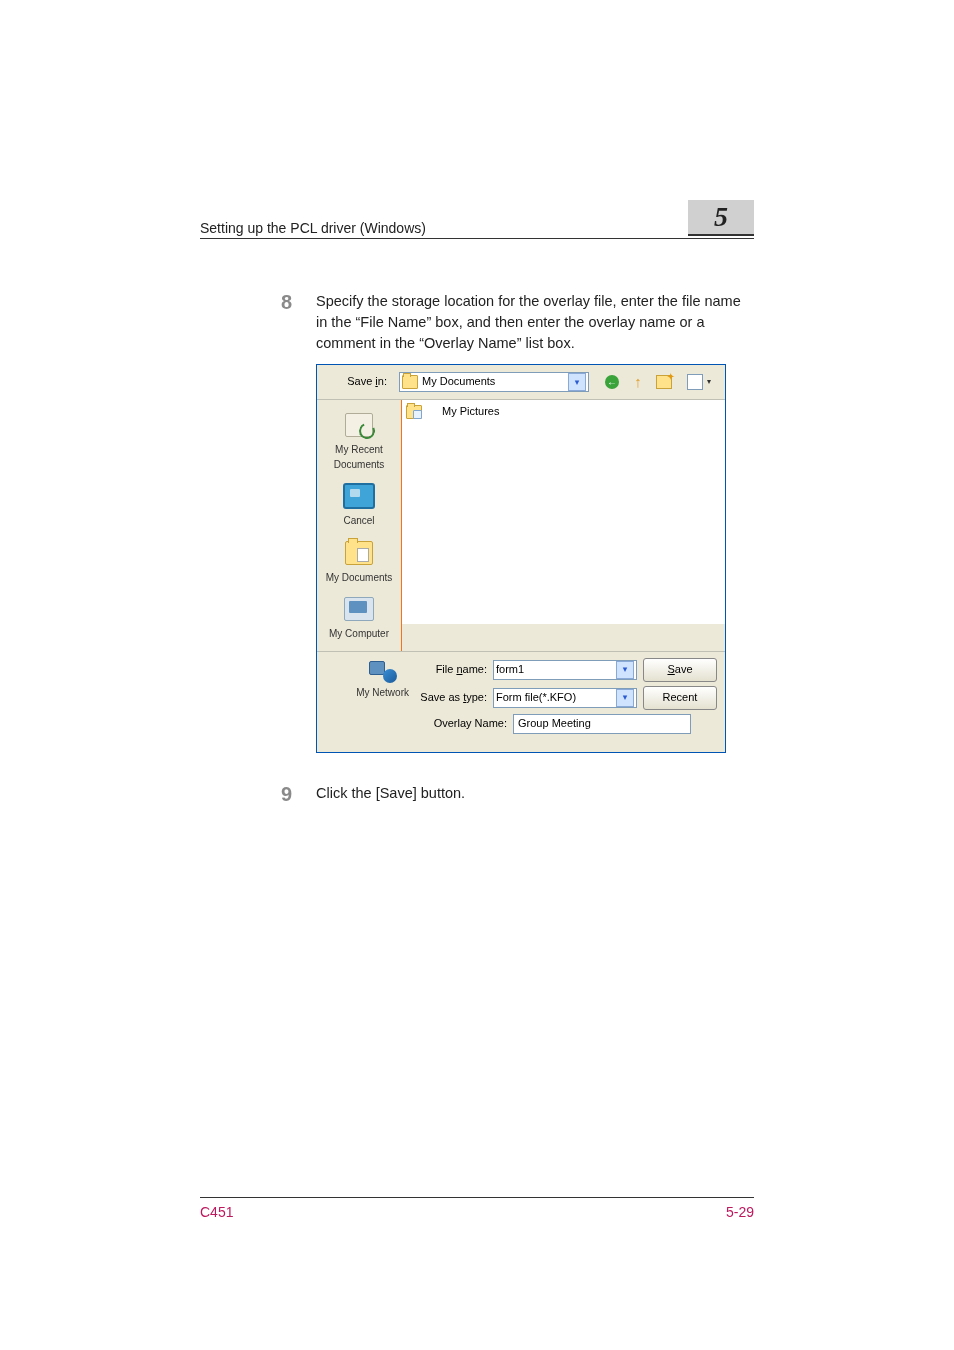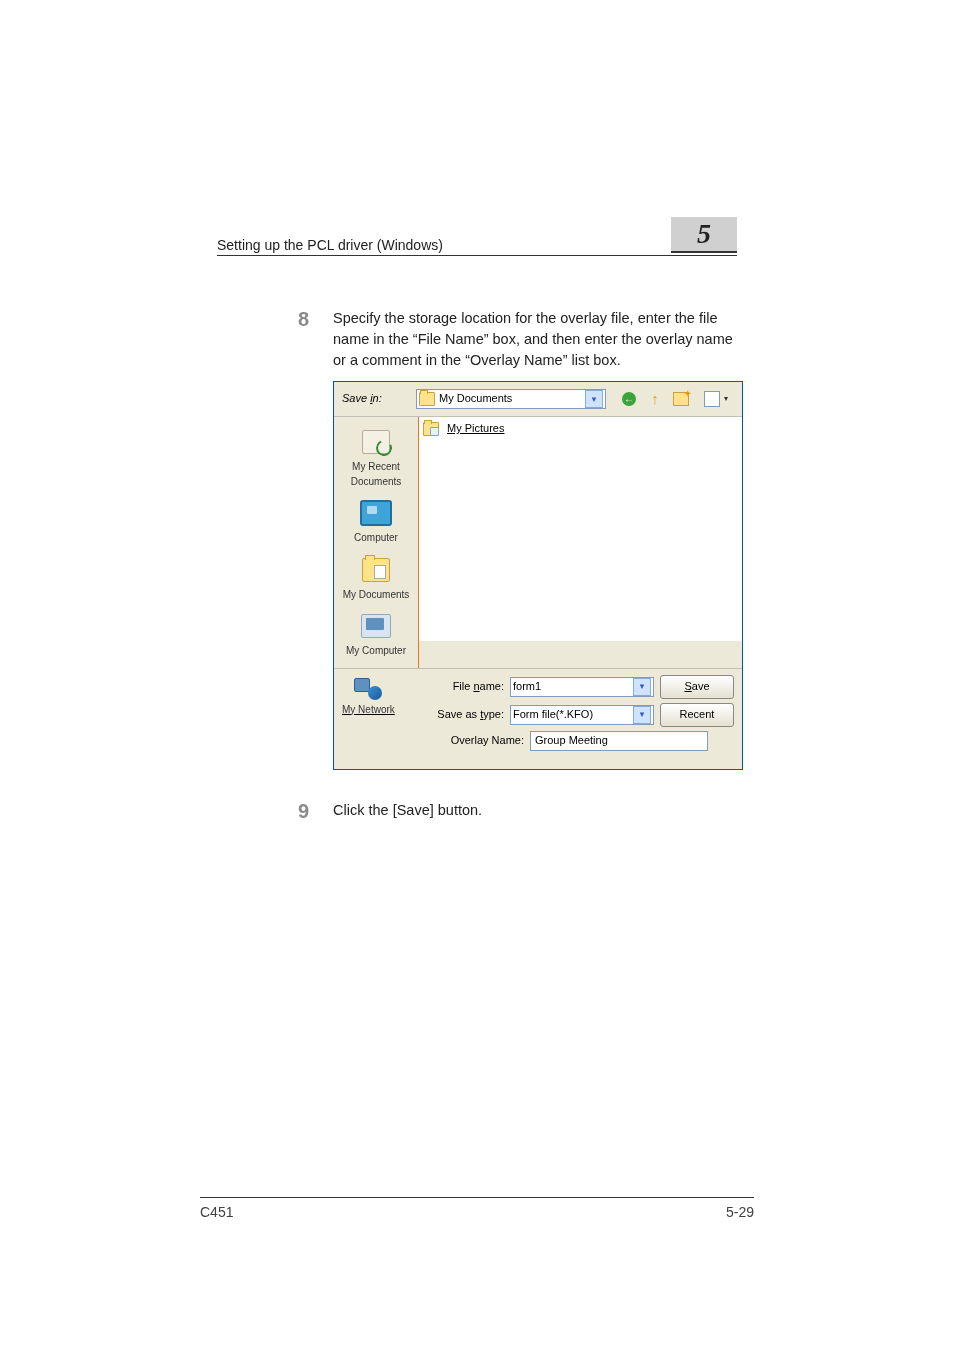--- a/index.html
+++ b/index.html
@@ -1,37 +1,37 @@
 <!DOCTYPE html>
 <html><head>
 <meta charset="utf-8">
 <style>
   html,body{margin:0;padding:0;background:#fff;font-family:Arial,Helvetica,sans-serif;color:#000;}
-  .page{width:954px;height:1350px;margin:0 auto;position:relative;box-sizing:border-box;padding:17px;}
+  .page{width:954px;height:1350px;margin:0 auto;position:relative;box-sizing:border-box;padding:0;}
   .content{padding:200px 200px 0 200px;}
   .header-row{display:flex;align-items:flex-end;justify-content:space-between;padding-bottom:2px;}
   .header-title{font-size:14px;color:#222;}
   .chapter-box{background:#d0d0d0;border-bottom:2px solid #333;padding:0 26px 0 26px;height:34px;display:flex;align-items:center;}
   .chapter-num{font:italic bold 28px Georgia,"Times New Roman",serif;color:#222;}
   .hr{border:0;border-top:1px solid #333;margin:0;}
   .body{padding:52px 0 0 74px;font-size:14.5px;line-height:1.45;color:#222;}
   .step{display:flex;gap:24px;margin-bottom:10px;}
   .step-num{font:bold 20px Arial;color:#8a8a8a;width:18px;text-align:right;flex:0 0 auto;}
   .step-text{flex:1;}
   .step-sub{margin-left:42px;}
   .screenshot-wrap{margin:10px 0 30px 42px;}
   
   .dlg{width:408px;border:1px solid #0054b3;font-family:Tahoma,Arial;font-size:11px;color:#000;background:#ece9d8;}
   .dlg-title{background:linear-gradient(to bottom,#2a6fd6 0%,#0b54c2 100%);color:#fff;font-weight:bold;height:22px;display:flex;align-items:center;padding:0 2px 0 6px;font-size:12px;}
   .dlg-title .spacer{flex:1;}
   .dlg-title .btn{width:18px;height:16px;margin-left:2px;border:1px solid #fff;box-sizing:border-box;display:flex;align-items:center;justify-content:center;font-weight:bold;font-size:11px;border-radius:2px;}
   .dlg-help{background:#3d7fe0;color:#fff;}
   .dlg-close{background:#e35a3f;color:#fff;}
   .dlg-bar{display:flex;align-items:center;padding:6px 8px 6px 8px;gap:6px;}
-  .dlg-label{width:62px;text-align:left;padding-right:6px;font-style:italic;}
+  .dlg-label{width:62px;text-align:right;padding-right:6px;}
   .savein-select{display:flex;align-items:center;border:1px solid #7f9db9;background:#fff;height:20px;width:190px;padding:0 2px;box-sizing:border-box;}
   .savein-select .arrow{width:16px;height:16px;background:#cfe3ff;border:1px solid #8aa8d8;display:flex;align-items:center;justify-content:center;font-size:9px;color:#2a5bd0;margin-left:auto;}
   .savein-select .fld-ico{width:14px;height:12px;background:#ffe28a;border:1px solid #caa23a;border-radius:1px;margin-right:4px;position:relative;}
   .savein-select .fld-ico:before{content:"";position:absolute;top:-3px;left:0;width:6px;height:3px;background:#ffe28a;border:1px solid #caa23a;border-bottom:none;border-radius:1px 1px 0 0;}
   .toolbar-icons{display:flex;gap:4px;margin-left:6px;}
   .tico{width:20px;height:20px;display:flex;align-items:center;justify-content:center;border:1px solid transparent;border-radius:2px;}
   .ico-back{width:14px;height:14px;border-radius:50%;background:#3aa33a;color:#fff;display:flex;align-items:center;justify-content:center;font-size:10px;}
   .ico-up{color:#e0a030;font-size:15px;font-weight:bold;}
   .ico-new{width:14px;height:12px;background:#ffe28a;border:1px solid #caa23a;position:relative;}
   .ico-new:after{content:"✦";position:absolute;right:-4px;top:-6px;color:#e39a10;font-size:10px;}
@@ -47,34 +47,34 @@
   .ico-desktop:after{content:"";position:absolute;left:5px;top:4px;width:10px;height:8px;background:#fff;opacity:.6;border-radius:1px;}
   .ico-docs{width:26px;height:22px;background:#ffe28a;border:1px solid #caa23a;border-radius:2px;position:relative;}
   .ico-docs:before{content:"";position:absolute;top:-4px;left:2px;width:8px;height:4px;background:#ffe28a;border:1px solid #caa23a;border-bottom:none;}
   .ico-docs:after{content:"";position:absolute;right:3px;bottom:2px;width:10px;height:12px;background:#fff;border:1px solid #aaa;}
   .ico-comp{width:28px;height:22px;background:#d9e4ee;border:1px solid #90a8bc;border-radius:2px;position:relative;}
   .ico-comp:after{content:"";position:absolute;left:4px;top:3px;width:18px;height:12px;background:#5e90c0;border-radius:1px;}
   .ico-net{width:28px;height:24px;position:relative;}
   .ico-net:before{content:"";position:absolute;left:0;top:2px;width:14px;height:12px;background:#5e90c0;border:1px solid #2f5f90;border-radius:2px;}
   .ico-net:after{content:"";position:absolute;right:0;bottom:0;width:14px;height:14px;border-radius:50%;background:linear-gradient(135deg,#3a8fd8,#1a5a9a);}
   .filelist{flex:1;background:#fff;height:216px;padding:4px;border:0;}
-  .fl-item{display:flex;align-items:center;gap:8px;font-size:11px;text-decoration:underline;}
+  .fl-item{display:flex;align-items:center;gap:20px;font-size:11px;}
   .fl-ico{width:14px;height:12px;background:#ffe28a;border:1px solid #caa23a;border-radius:1px;position:relative;}
   .fl-ico:before{content:"";position:absolute;top:-3px;left:0;width:6px;height:3px;background:#ffe28a;border:1px solid #caa23a;border-bottom:none;}
   .fl-ico:after{content:"";position:absolute;right:-1px;bottom:-1px;width:7px;height:7px;background:#e8f2ff;border:1px solid #7fa5d0;border-radius:1px;}
   .dlg-bottom{border-top:1px solid #c0c0b4;padding:6px 8px 10px 8px;}
   .brow{display:flex;align-items:center;margin-bottom:4px;gap:6px;}
   .brow .lbl{width:72px;font-size:11px;}
   .combo{display:flex;align-items:center;border:1px solid #7f9db9;background:#fff;height:20px;flex:1;max-width:198px;padding:0 2px;box-sizing:border-box;font-size:11px;gap:7px;}
   .combo .arrow{width:16px;height:16px;background:#cfe3ff;border:1px solid #8aa8d8;display:flex;align-items:center;justify-content:center;font-size:9px;color:#2a5bd0;margin-left:auto;}
   .txtin{border:1px solid #7f9db9;background:#fff;height:20px;flex:1;max-width:198px;padding:0 4px;box-sizing:border-box;font-size:11px;display:flex;align-items:center;}
   .winbtn{margin-left:auto;width:72px;height:22px;border:1px solid #888;background:linear-gradient(#fff,#e4e1d0);border-radius:3px;font-size:11px;display:flex;align-items:center;justify-content:center;}
   .underline{text-decoration:underline;}
   
-  .footer{position:absolute;left:200px;right:200px;bottom:130px;border-top:1px solid #333;padding-top:6px;display:flex;justify-content:space-between;font-size:14px;color:#404040;}
+  .footer{position:absolute;left:200px;right:200px;bottom:130px;border-top:1px solid #333;padding-top:6px;display:flex;justify-content:space-between;font-size:14px;color:#be185d;}
 </style>
 </head>
 <body>
 
 <div class="page">
   <div class="content">
 
     <div class="header-row">
       <div class="header-title">Setting up the PCL driver (Windows)</div>
       <div class="chapter-box">
@@ -123,21 +123,21 @@
               <div class="place">
                 <div class="place-ico">
                     <span class="ico-recent"></span>
                   </div>
                 <div>My Recent Documents</div>
               </div>
               <div class="place">
                 <div class="place-ico">
                     <span class="ico-desktop"></span>
                   </div>
-                <div>Computer</div>
+                <div>Cancel</div>
               </div>
               <div class="place">
                 <div class="place-ico">
                     <span class="ico-docs"></span>
                   </div>
                 <div>My Documents</div>
               </div>
               <div class="place">
                 <div class="place-ico">
                     <span class="ico-comp"></span>
@@ -148,21 +148,21 @@
             <div class="filelist">
               <div class="fl-item">
                 <span class="fl-ico"></span>
                 <span>My Pictures</span>
               </div>
             </div>
           </div>
 
           <div class="dlg-bottom">
             <div class="brow" style="align-items:flex-start;">
-              <div style="width:84px;display:flex;flex-direction:column;align-items:flex-start;text-decoration:underline;">
+              <div style="width:84px;display:flex;flex-direction:column;align-items:flex-end;">
                 <div class="place" style="padding:0">
                   <div class="place-ico" style="height:26px">
                       <span class="ico-net"></span>
                     </div>
                   <div>My Network</div>
                 </div>
               </div>
               <div style="flex:1;text-align:right;">
                 <div class="brow">
                   <div class="lbl">File <span class="underline">n</span>ame:</div>

